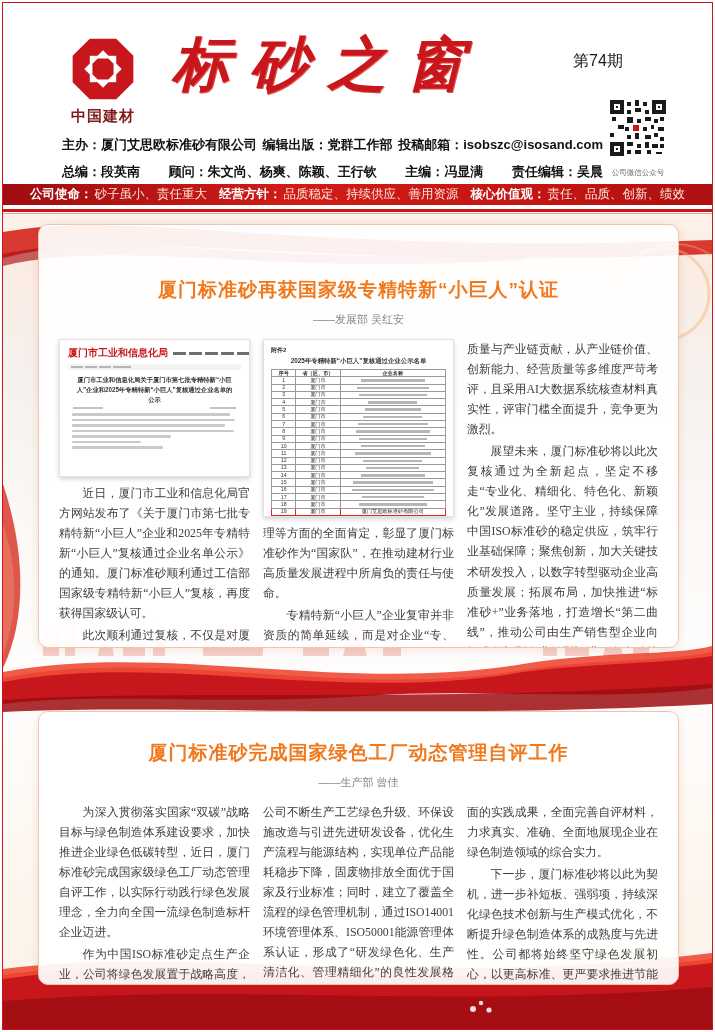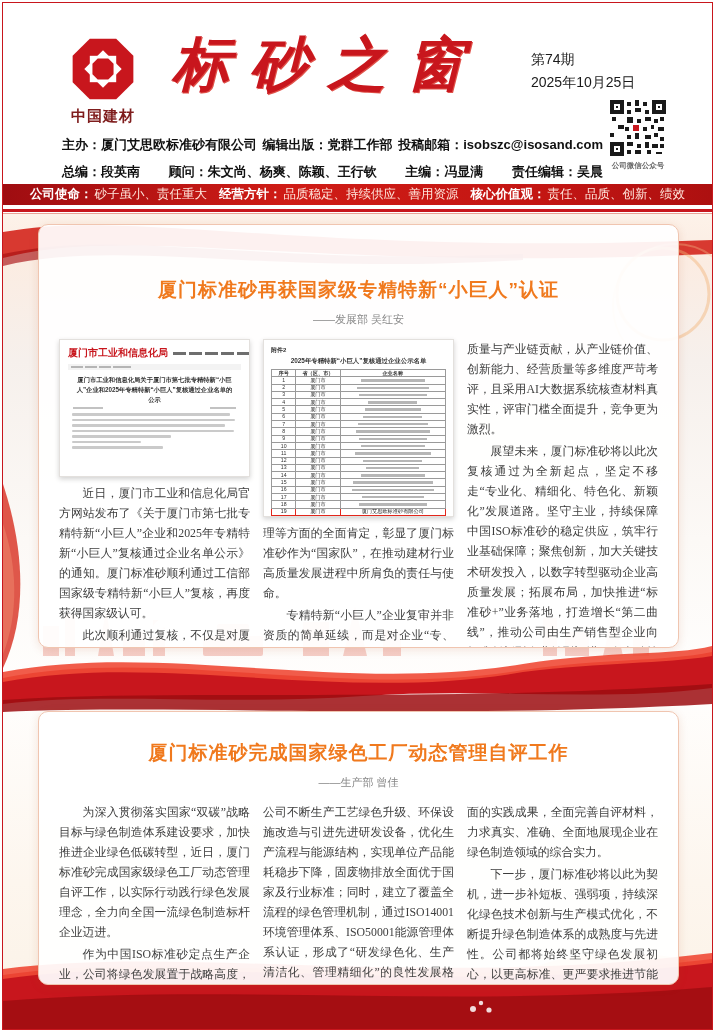--- a/index.html
+++ b/index.html
@@ -7,24 +7,24 @@
         font-family:"Liberation Sans","DejaVu Sans",sans-serif;}
   .frame{position:absolute;inset:2px;border:1.5px solid #c8161d;pointer-events:none;z-index:60;}
 
   
   .masthead{position:absolute;top:0;left:0;right:0;height:183px;background:#fff;}
   .logo-block{position:absolute;left:60px;top:36px;width:86px;text-align:center;}
   .logo-text{color:#7f1d1d;font-weight:bold;font-size:15px;margin-top:1px;letter-spacing:1px;}
   .paper-title{position:absolute;left:172px;top:26px;margin:0;white-space:nowrap;
       font-family:"Liberation Serif","DejaVu Serif",serif;font-weight:bold;font-style:italic;
       font-size:58px;color:#c8161d;letter-spacing:20px;text-shadow:1px 1px 0 #e0524a;}
-  .issue-block{position:absolute;right:50px;top:48px;width:134px;text-align:left;
-      font-size:14px;color:#1a1a1a;line-height:1.65;font-weight:500;}
+  .issue-block{position:absolute;right:50px;top:48px;width:134px;text-align:center;
+      font-size:16px;color:#1a1a1a;line-height:1.65;font-weight:500;}
   .qr-block{position:absolute;right:46px;top:100px;width:62px;text-align:center;}
-  .qr-caption{font-size:7.5px;color:#666;margin-top:1px;font-weight:bold;}
+  .qr-caption{font-size:7.5px;color:#666;margin-top:8px;}
   .info-rows{position:absolute;left:62px;right:112px;top:136px;font-size:13px;font-weight:bold;color:#111;}
   .info-row{display:flex;justify-content:space-between;margin-bottom:9px;white-space:nowrap;}
 
   
   .values-banner{position:absolute;top:184px;left:3px;right:3px;height:21px;z-index:10;
       background:linear-gradient(90deg,#9f0d11,#cf1c16 40%,#c41613 75%,#ad1010);
       display:flex;align-items:center;justify-content:center;gap:12px;font-size:12.5px;white-space:nowrap;}
   .values-banner .lb{color:#ffffff;font-weight:bold;}
   .values-banner .vl{color:#ffe7dd;margin-left:2px;}
   .rule1{position:absolute;top:209px;left:3px;right:3px;height:2.5px;background:#c8161d;z-index:10;}
@@ -93,21 +93,20 @@
         </g>
         <polygon points="42,34 58,34 66,42 66,58 58,66 42,66 34,58 34,42" fill="#c8161d"></polygon>
       </svg>
       <div class="logo-text">中国建材</div>
     </div>
 
     <h1 class="paper-title">标砂之窗</h1>
 
     <div class="issue-block">
       <div>第74期</div>
-      <div>2025年10月25日</div>
     </div>
 
     <div class="qr-block">
       <svg width="56" height="56" viewBox="0 0 29 29" shape-rendering="crispEdges">
         <rect width="29" height="29" fill="#fff"></rect>
         <g fill="#1a1a1a">
           <path d="M0 0h7v7H0zM22 0h7v7h-7zM0 22h7v7H0z" fill="#1a1a1a"></path>
           <rect x="2" y="2" width="3" height="3" fill="#fff"></rect>
             <rect x="24" y="2" width="3" height="3" fill="#fff"></rect>
             <rect x="2" y="24" width="3" height="3" fill="#fff"></rect>

